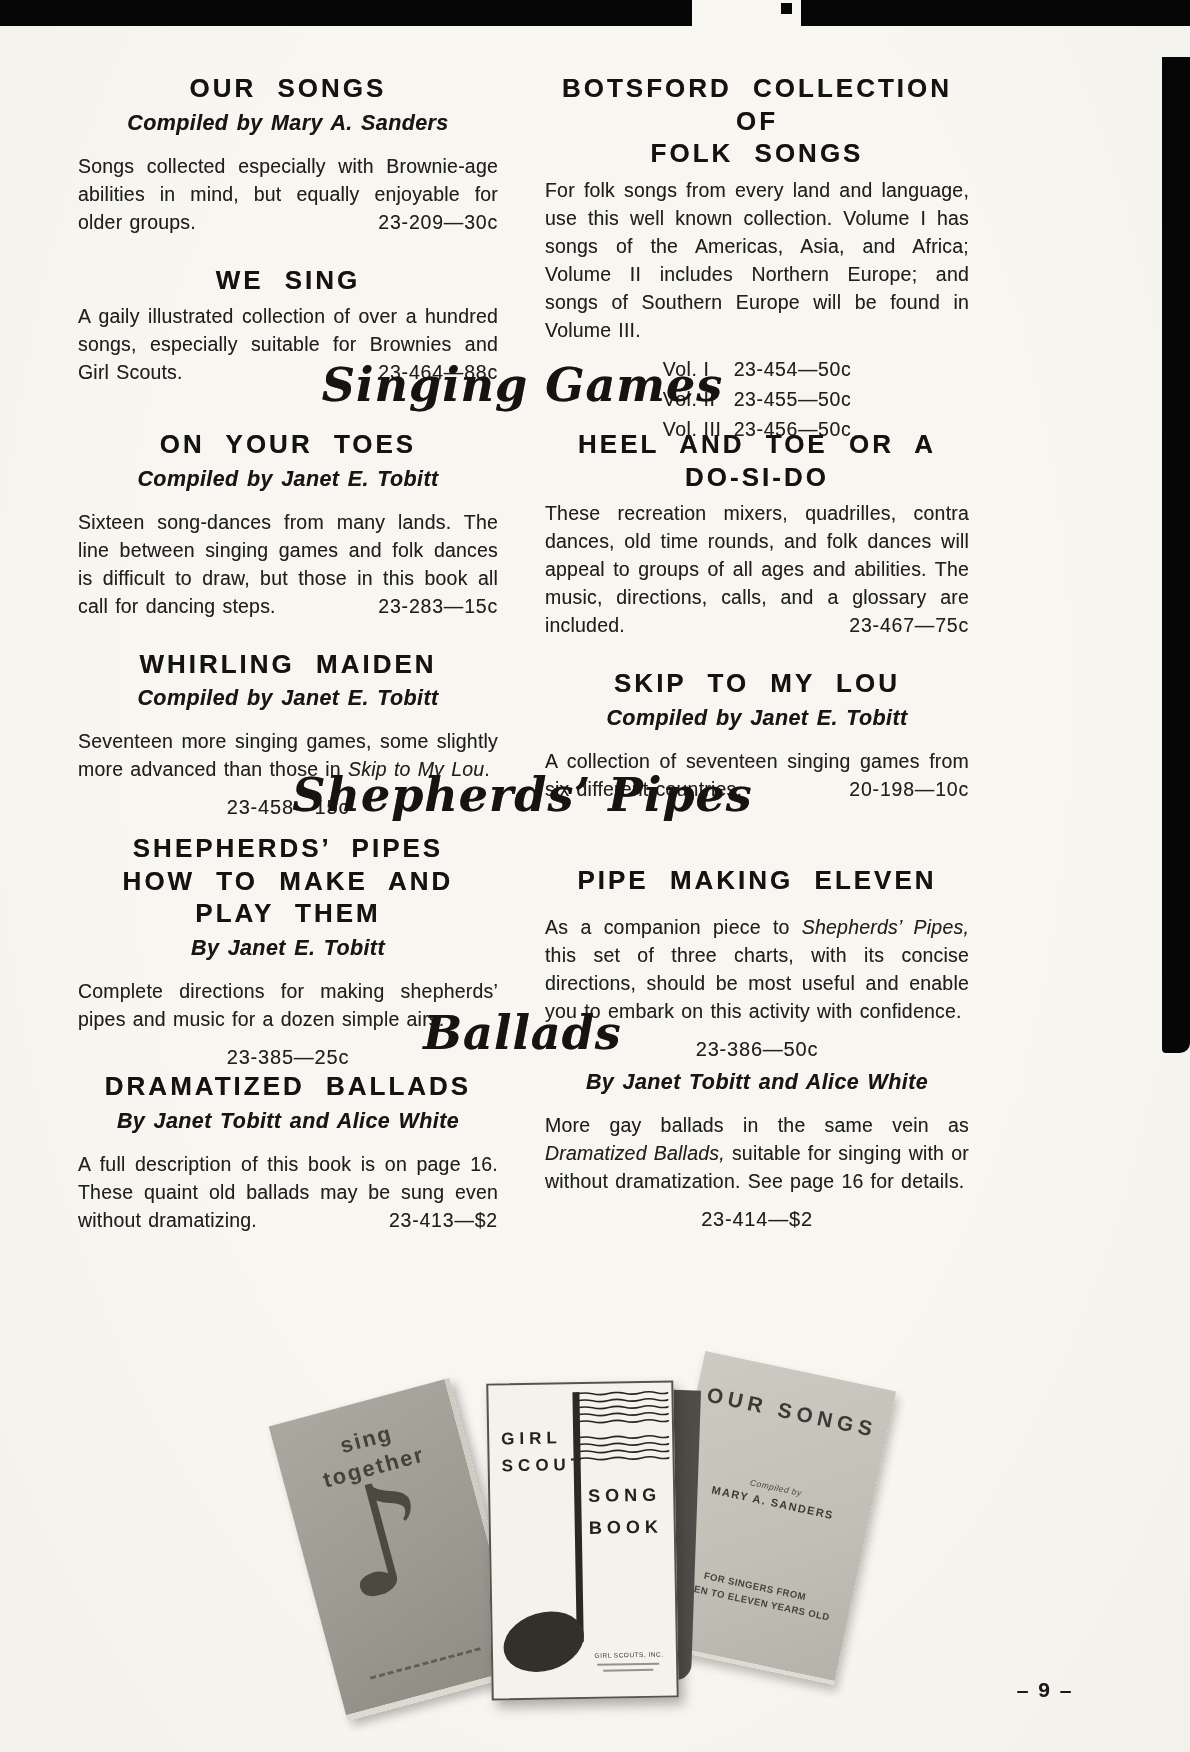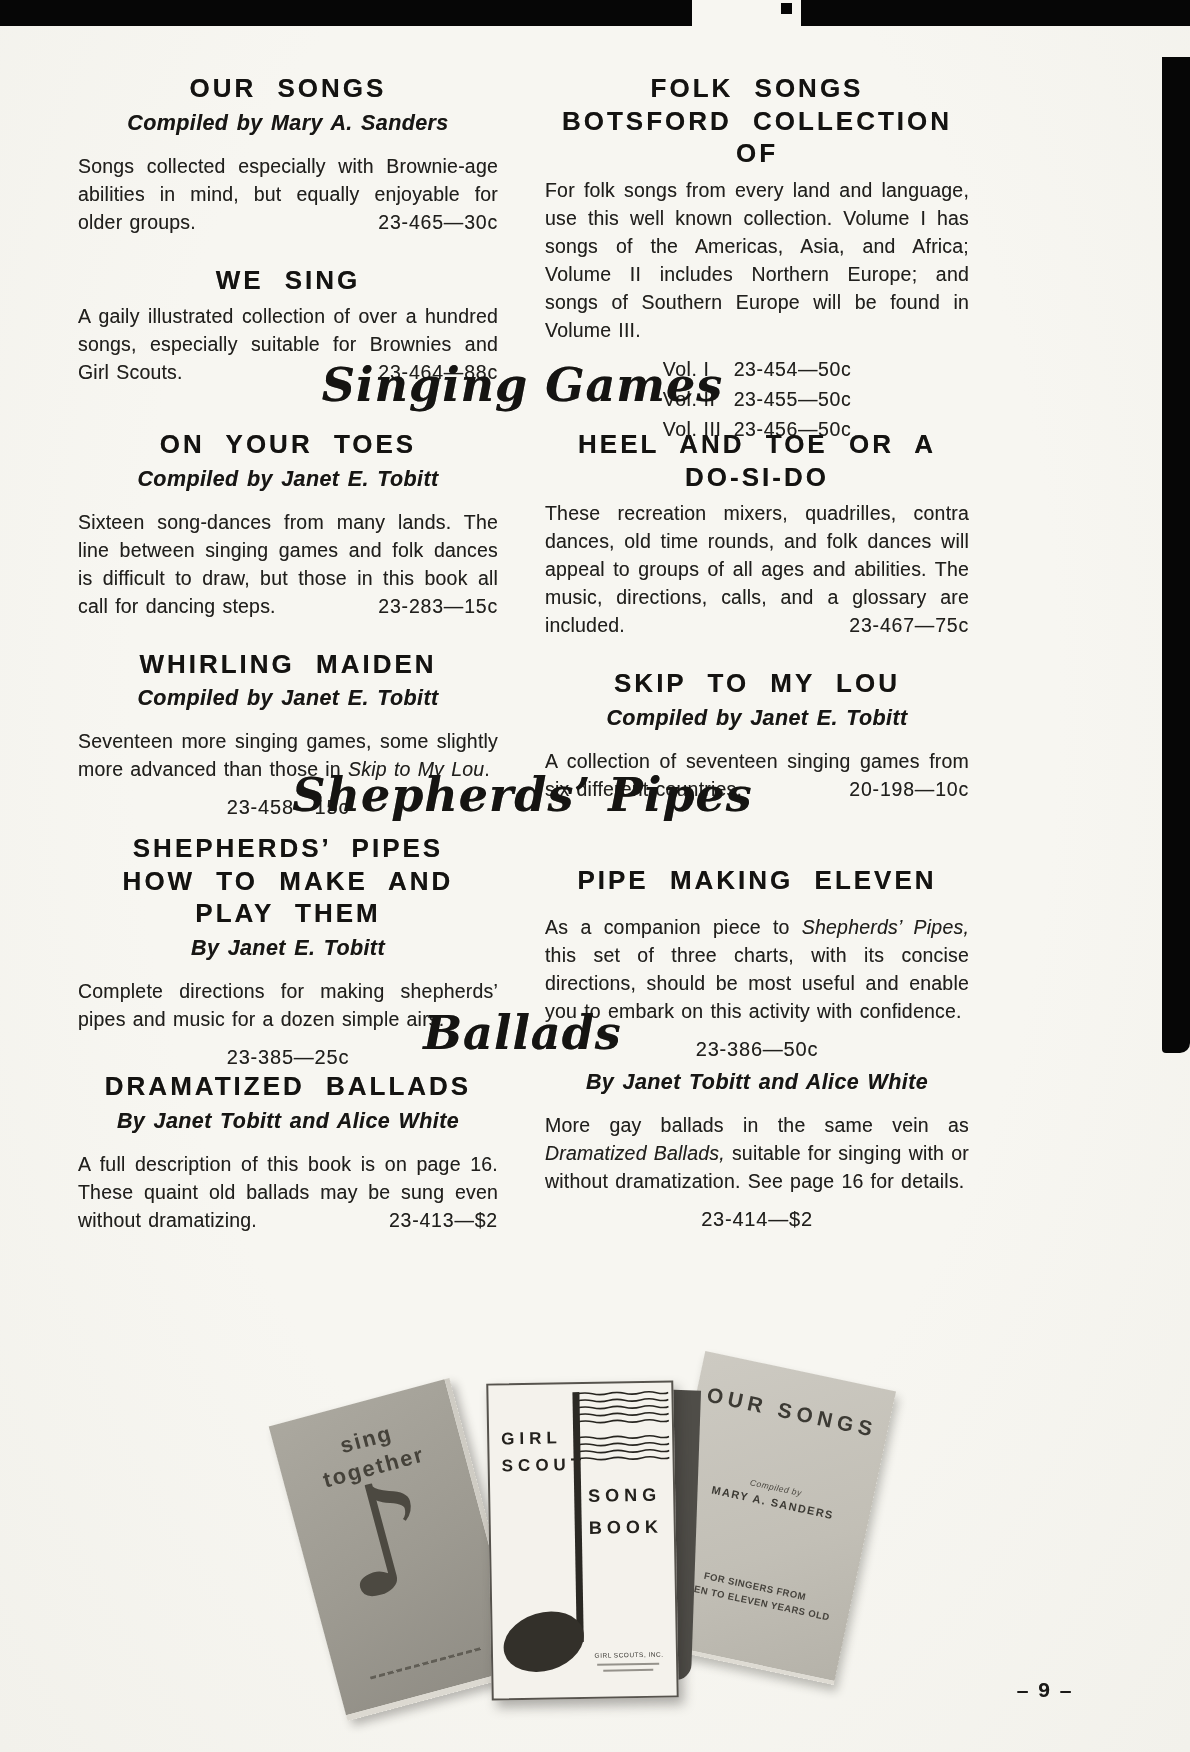--- a/index.html
+++ b/index.html
@@ -130,32 +130,32 @@
   <div class="artifact bar-top-left"></div>
   <div class="artifact bar-top-right"></div>
   <div class="artifact scan-dot"></div>
   <div class="artifact bar-right"></div>
 
   <section class="row" style="top:72px">
     <div class="col col-left">
       <article class="entry">
         <h3 class="title">OUR SONGS</h3>
         <p class="byline">Compiled by Mary A. Sanders</p>
-        <p class="body"><span>Songs collected especially with Brownie-age abilities in mind, but equally enjoyable for older groups.</span><span class="code">23-465—30c</span></p>
+        <p class="body"><span>Songs collected especially with Brownie-age abilities in mind, but equally enjoyable for older groups.</span><span class="code">23-209—30c</span></p>
       </article>
       <article class="entry">
         <h3 class="title">WE SING</h3>
         <p class="body"><span>A gaily illustrated collection of over a hundred songs, especially suitable for Brownies and Girl Scouts.</span><span class="code">23-464—88c</span></p>
       </article>
     </div>
     <div class="col col-right">
       <article class="entry">
         <h3 class="title">
+            <span class="tl">BOTSFORD COLLECTION OF</span>
             <span class="tl">FOLK SONGS</span>
-            <span class="tl">BOTSFORD COLLECTION OF</span>
           </h3>
         <p class="body"><span>For folk songs from every land and language, use this well known collection. Volume I has songs of the Americas, Asia, and Africa; Volume II includes Northern Europe; and songs of Southern Europe will be found in Volume III.</span></p>
         <div class="vols">
           <div>Vol. I    23-454—50c</div>
           <div>Vol. II   23-455—50c</div>
           <div>Vol. III  23-456—50c</div>
         </div>
       </article>
     </div>
   </section>

